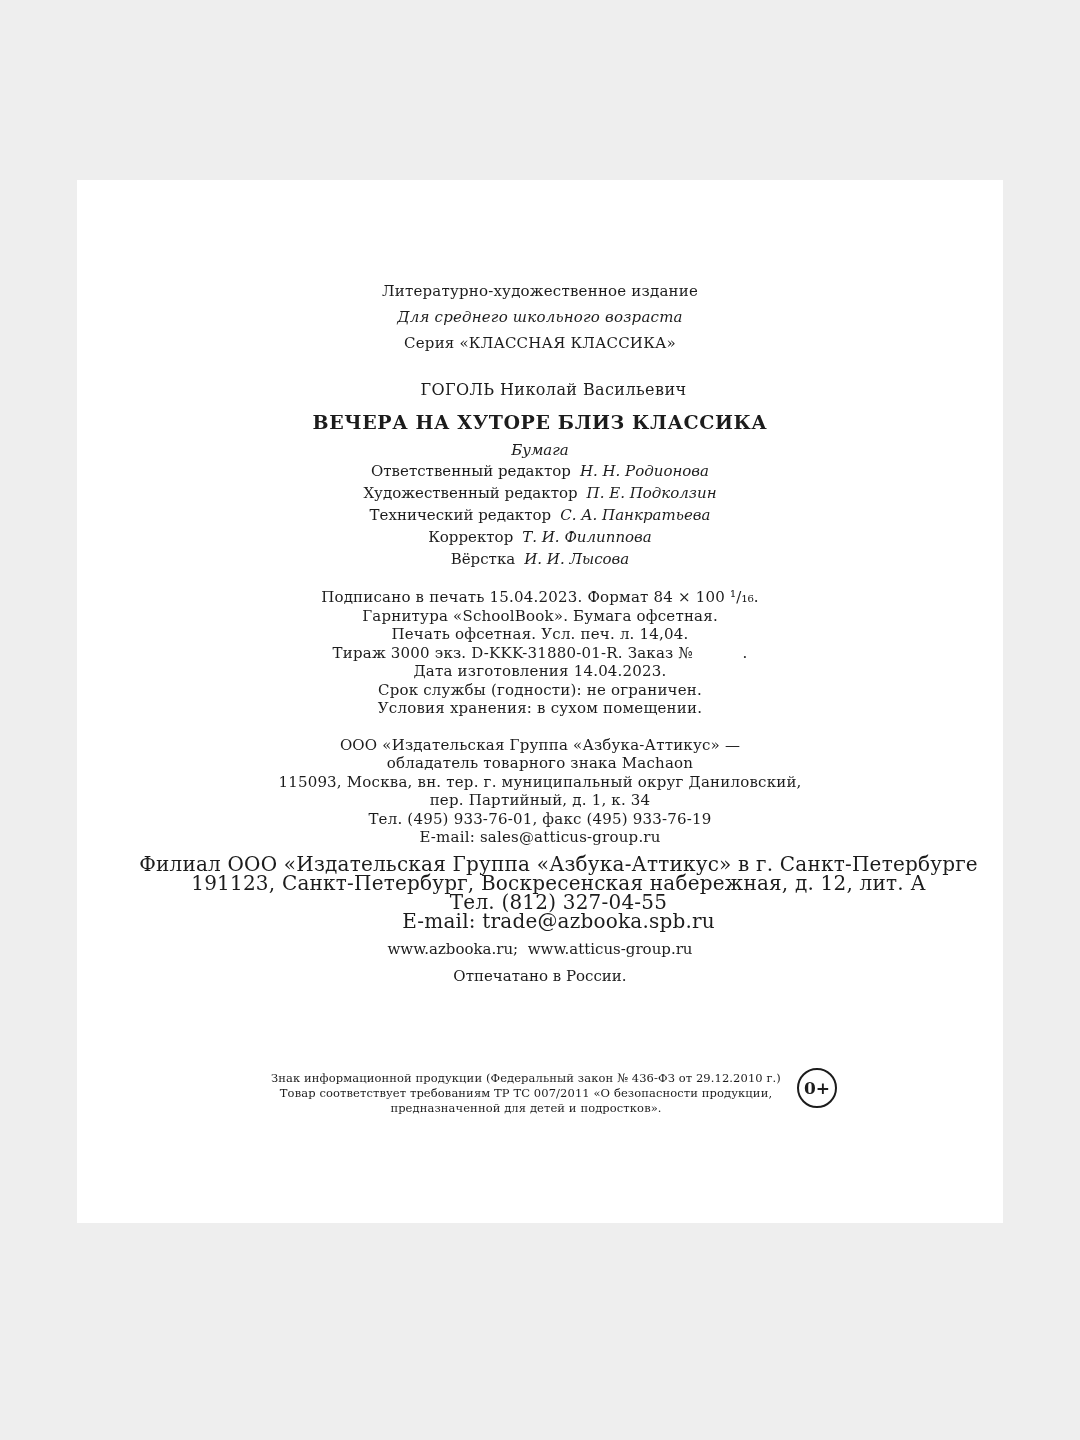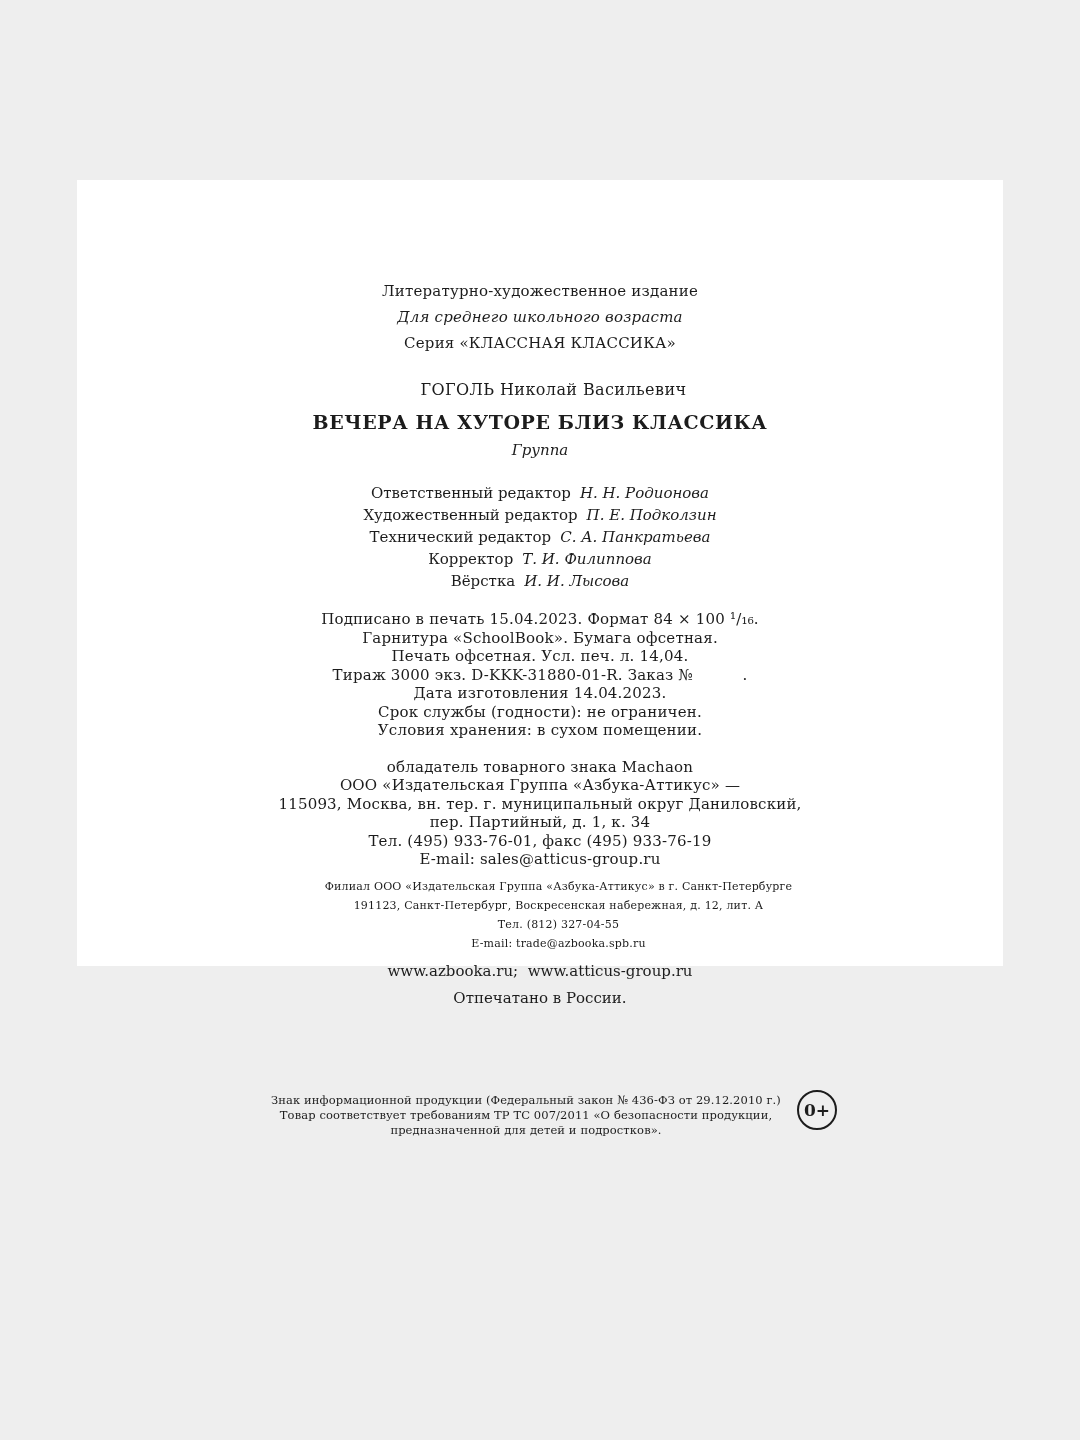--- a/index.html
+++ b/index.html
@@ -7,41 +7,41 @@
     width: 1080px; height: 1440px;
     background: #eeeeee;
     font-family: "DejaVu Serif", serif;
     color: #1c1c1c;
     position: relative;
     overflow: hidden;
   }
   .page {
     position: absolute;
     left: 77px; top: 180px;
-    width: 926px; height: 786px;
+    width: 926px; height: 1043px;
     background: #ffffff;
     box-sizing: border-box;
     padding-top: 98px;
     text-align: center;
   }
   .top-block div { font-size: 15px; line-height: 26px; letter-spacing: 0.2px; }
   .italic { font-style: italic; }
   .author {
     margin-top: 24px; font-size: 16px; line-height: 20px; letter-spacing: 0.4px; padding-left: 27px;
   }
   .title {
     margin-top: 10px; font-size: 19px; line-height: 24px;
     font-weight: bold; letter-spacing: 0.6px;
   }
   .subtitle { margin-top: 6px; font-size: 15px; line-height: 20px; font-style: italic; }
-  .staff { margin-top: 22px; font-size: 15px; line-height: 22px; }
+  .staff { font-size: 15px; line-height: 22px; }
   .staff .staff-line em { margin-left: 9px; }
   .print   { margin-top: 18px; font-size: 15px; line-height: 18.5px; letter-spacing: 0.2px; }
   .publisher { margin-top: 18px; font-size: 15px; line-height: 18.5px; letter-spacing: 0.2px; }
-  .branch  { margin-top: 8px;  font-size: 11px; line-height: 19px; letter-spacing: 0.2px; padding-left: 37px; }
+  .branch  { margin-top: 8px;  font-size: 20px; line-height: 19px; letter-spacing: 0.2px; padding-left: 37px; }
   .websites { margin-top: 9px; font-size: 15px; line-height: 19px; }
   .printed  { margin-top: 8px; font-size: 15px; line-height: 19px; }
   .info {
     margin-top: 85px;
     display: flex; justify-content: center; align-items: center;
     transform: translateX(14px);
   }
   .info-lines { font-size: 11.5px; line-height: 15px; letter-spacing: 0.1px; }
   .age-badge {
     width: 40px; height: 40px;
@@ -59,43 +59,43 @@
 <div class="page">
 
   <div class="top-block">
     <div>Литературно-художественное издание</div>
     <div class="italic">Для среднего школьного возраста</div>
     <div>Серия «КЛАССНАЯ КЛАССИКА»</div>
   </div>
 
   <div class="author">ГОГОЛЬ Николай Васильевич</div>
   <div class="title">ВЕЧЕРА НА ХУТОРЕ БЛИЗ КЛАССИКА</div>
-  <div class="subtitle">Группа</div>
+  <div class="subtitle">Бумага</div>
 
   <div class="staff">
     <div class="staff-line"><span>Ответственный редактор</span><em>Н. Н. Родионова</em></div>
     <div class="staff-line"><span>Художественный редактор</span><em>П. Е. Подколзин</em></div>
     <div class="staff-line"><span>Технический редактор</span><em>С. А. Панкратьева</em></div>
     <div class="staff-line"><span>Корректор</span><em>Т. И. Филиппова</em></div>
     <div class="staff-line"><span>Вёрстка</span><em>И. И. Лысова</em></div>
   </div>
 
   <div class="print">
     <div>Подписано в печать 15.04.2023. Формат 84 × 100 ¹/₁₆.</div>
     <div>Гарнитура «SchoolBook». Бумага офсетная.</div>
     <div>Печать офсетная. Усл. печ. л. 14,04.</div>
     <div>Тираж 3000 экз. D-KKK-31880-01-R. Заказ №&nbsp;&nbsp;&nbsp;&nbsp;&nbsp;&nbsp;&nbsp;&nbsp;&nbsp;&nbsp;.</div>
     <div>Дата изготовления 14.04.2023.</div>
     <div>Срок службы (годности): не ограничен.</div>
     <div>Условия хранения: в сухом помещении.</div>
   </div>
 
   <div class="publisher">
+    <div>ООО «Издательская Группа «Азбука-Аттикус» —</div>
     <div>обладатель товарного знака Machaon</div>
-    <div>ООО «Издательская Группа «Азбука-Аттикус» —</div>
     <div>115093, Москва, вн. тер. г. муниципальный округ Даниловский,</div>
     <div>пер. Партийный, д. 1, к. 34</div>
     <div>Тел. (495) 933-76-01, факс (495) 933-76-19</div>
     <div>E-mail: sales@atticus-group.ru</div>
   </div>
 
   <div class="branch">
     <div>Филиал ООО «Издательская Группа «Азбука-Аттикус» в г. Санкт-Петербурге</div>
     <div>191123, Санкт-Петербург, Воскресенская набережная, д. 12, лит. А</div>
     <div>Тел. (812) 327-04-55</div>

